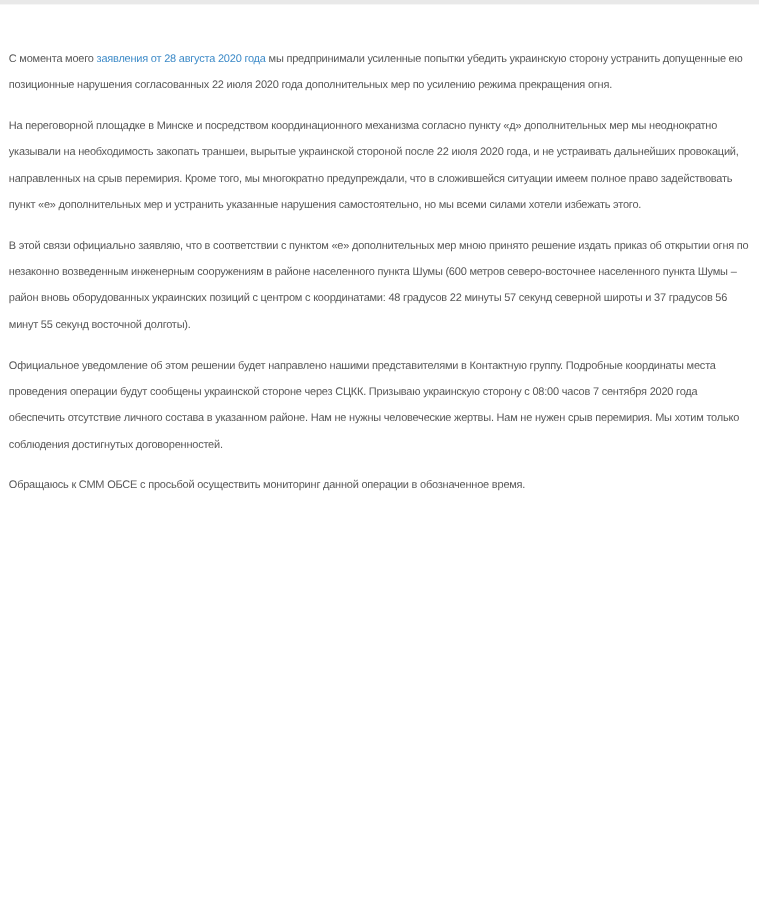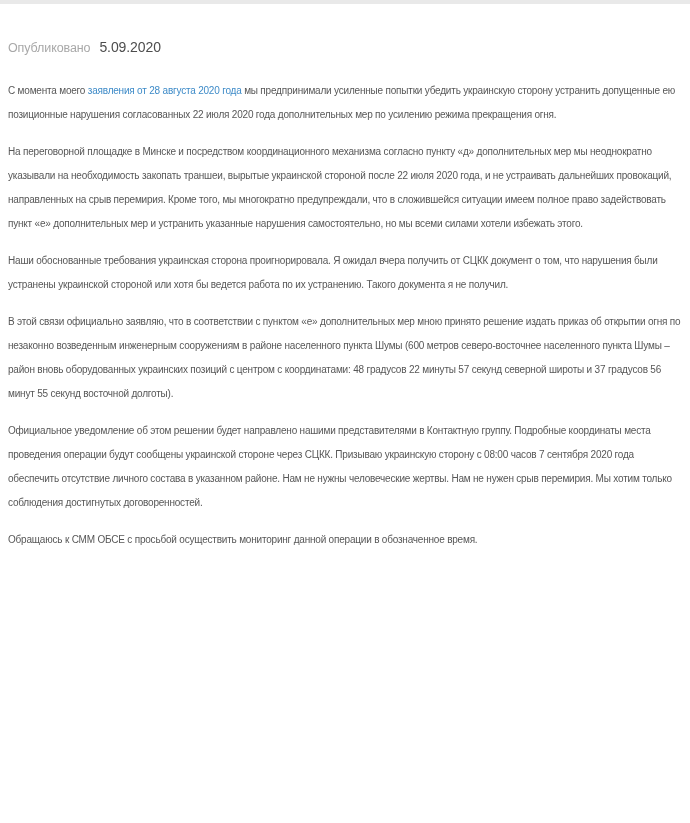--- a/index.html
+++ b/index.html
@@ -62,32 +62,27 @@
   }
 </style>
 </head>
 <body>
 
 <div class="top-border"></div>
 
 <div class="container">
 
 
-  <div class="published">
-    <span class="published-label">Опубликовано</span>
-    <span class="published-date">5.09.2020</span>
-  </div>
 
   <div class="article-body">
 
     <p><span>С момента моего </span><a class="inline-link" href="#">заявления от 28 августа 2020 года</a><span> мы предпринимали усиленные попытки убедить украинскую сторону устранить допущенные ею позиционные нарушения согласованных 22 июля 2020 года дополнительных мер по усилению режима прекращения огня.</span></p>
 
     <p>На переговорной площадке в Минске и посредством координационного механизма согласно пункту «д» дополнительных мер мы неоднократно указывали на необходимость закопать траншеи, вырытые украинской стороной после 22 июля 2020 года, и не устраивать дальнейших провокаций, направленных на срыв перемирия. Кроме того, мы многократно предупреждали, что в сложившейся ситуации имеем полное право задействовать пункт «е» дополнительных мер и устранить указанные нарушения самостоятельно, но мы всеми силами хотели избежать этого.</p>
 
-    <p>Наши обоснованные требования украинская сторона проигнорировала. Я ожидал вчера получить от СЦКК документ о том, что нарушения были устранены украинской стороной или хотя бы ведется работа по их устранению. Такого документа я не получил.</p>
 
     <p>В этой связи официально заявляю, что в соответствии с пунктом «е» дополнительных мер мною принято решение издать приказ об открытии огня по незаконно возведенным инженерным сооружениям в районе населенного пункта Шумы (600 метров северо-восточнее населенного пункта Шумы – район вновь оборудованных украинских позиций с центром с координатами: 48 градусов 22 минуты 57 секунд северной широты и 37 градусов 56 минут 55 секунд восточной долготы).</p>
 
     <p>Официальное уведомление об этом решении будет направлено нашими представителями в Контактную группу. Подробные координаты места проведения операции будут сообщены украинской стороне через СЦКК. Призываю украинскую сторону с 08:00 часов 7 сентября 2020 года обеспечить отсутствие личного состава в указанном районе. Нам не нужны человеческие жертвы. Нам не нужен срыв перемирия. Мы хотим только соблюдения достигнутых договоренностей.</p>
 
     <p>Обращаюсь к СММ ОБСЕ с просьбой осуществить мониторинг данной операции в обозначенное время.</p>
 
   </div>
 
 </div>

